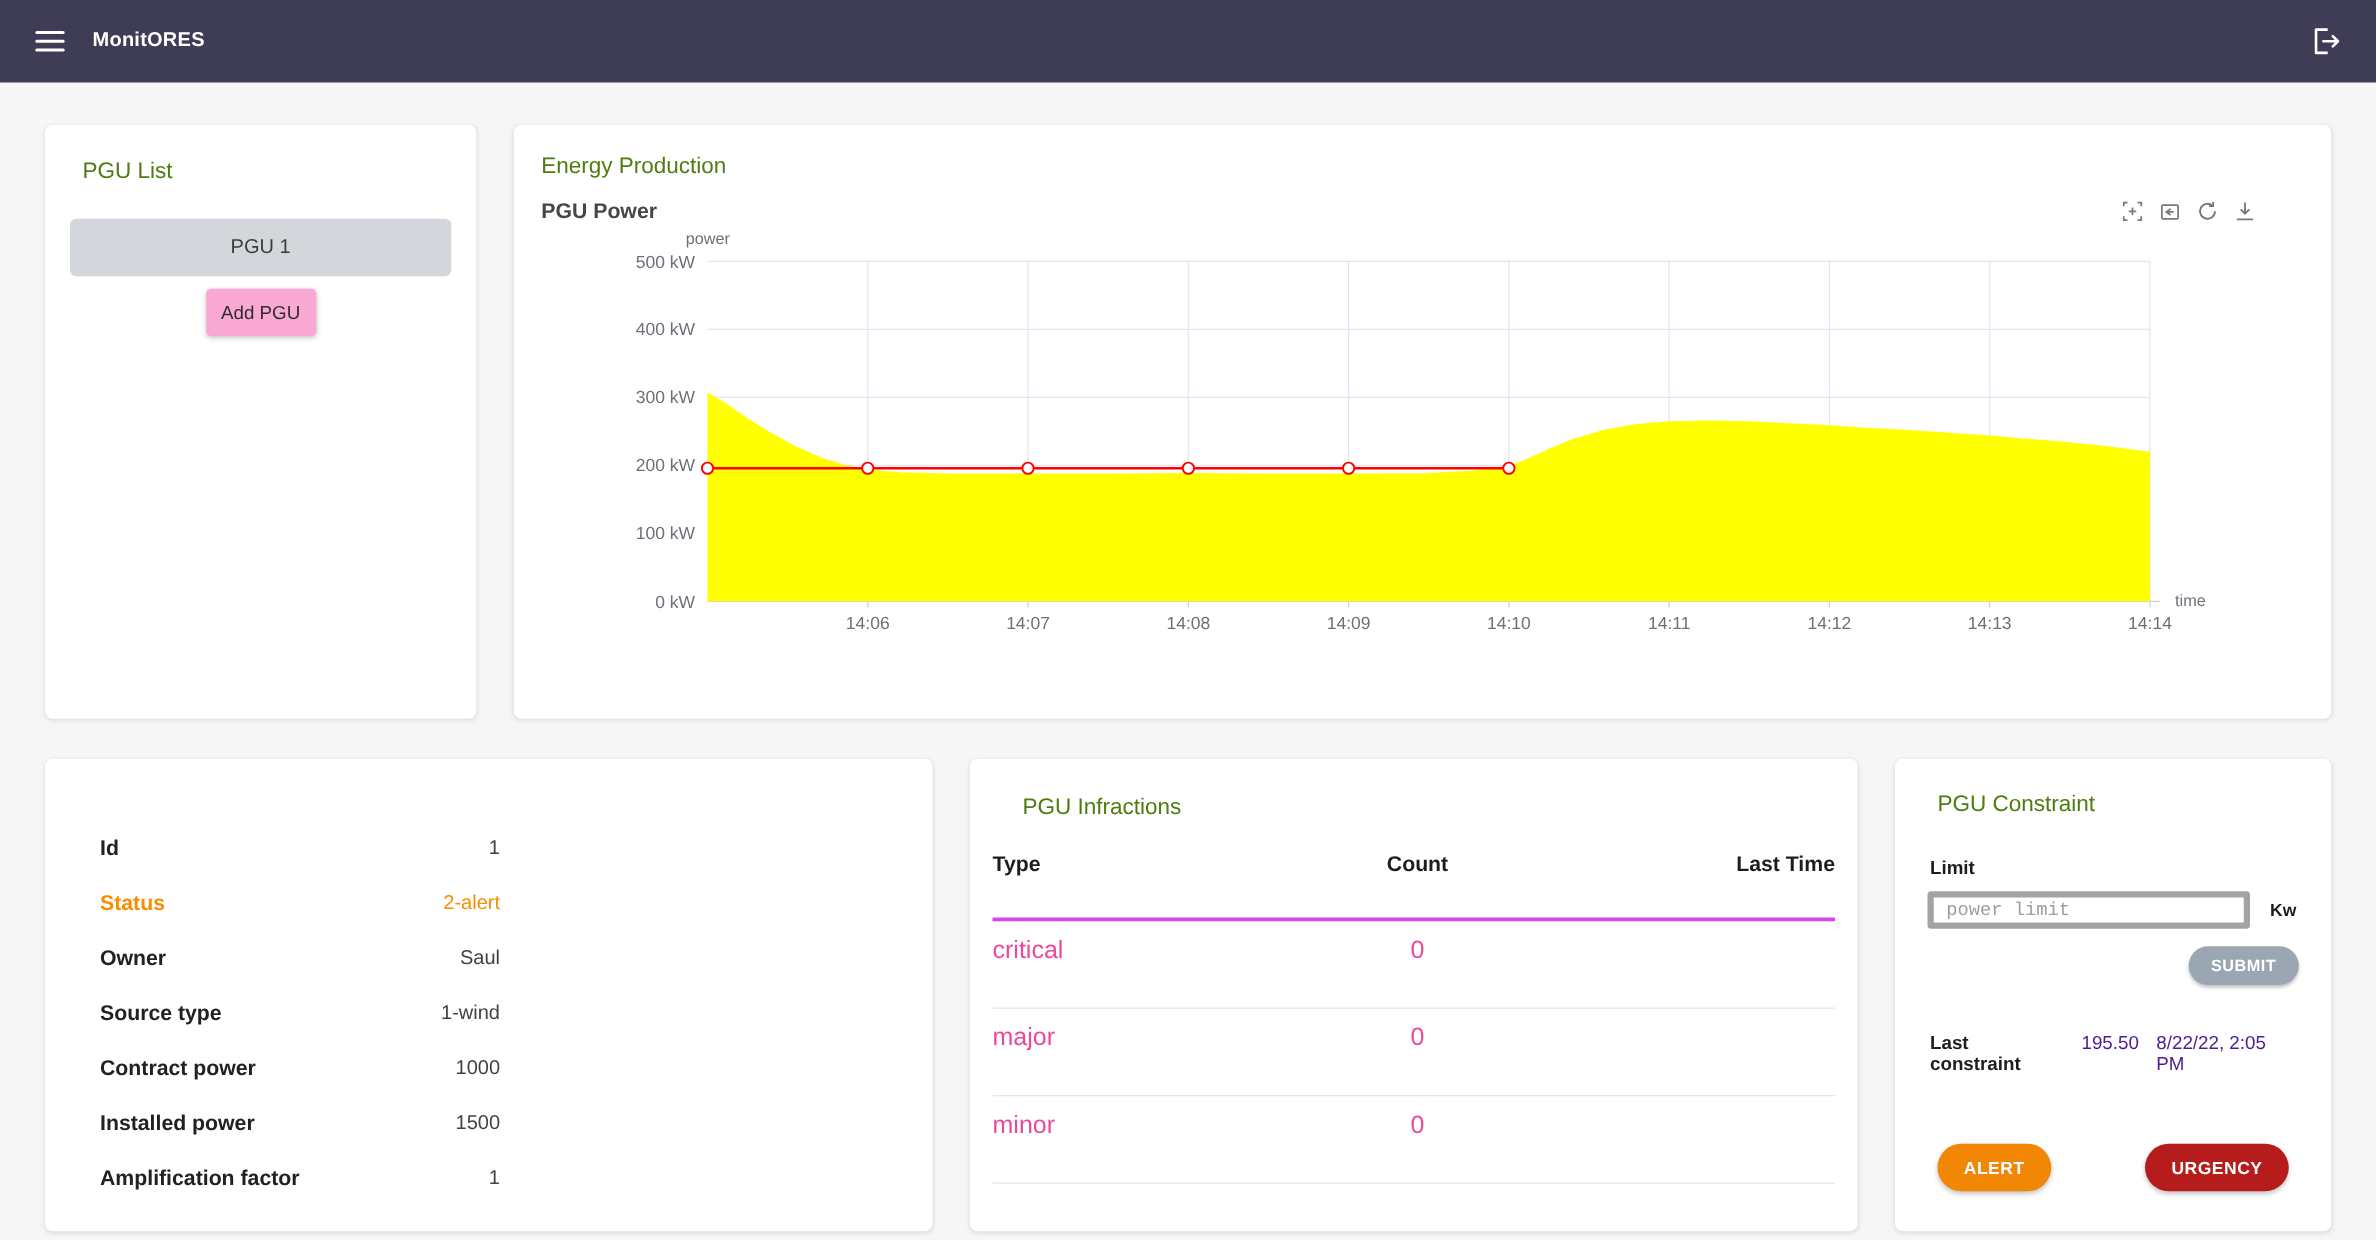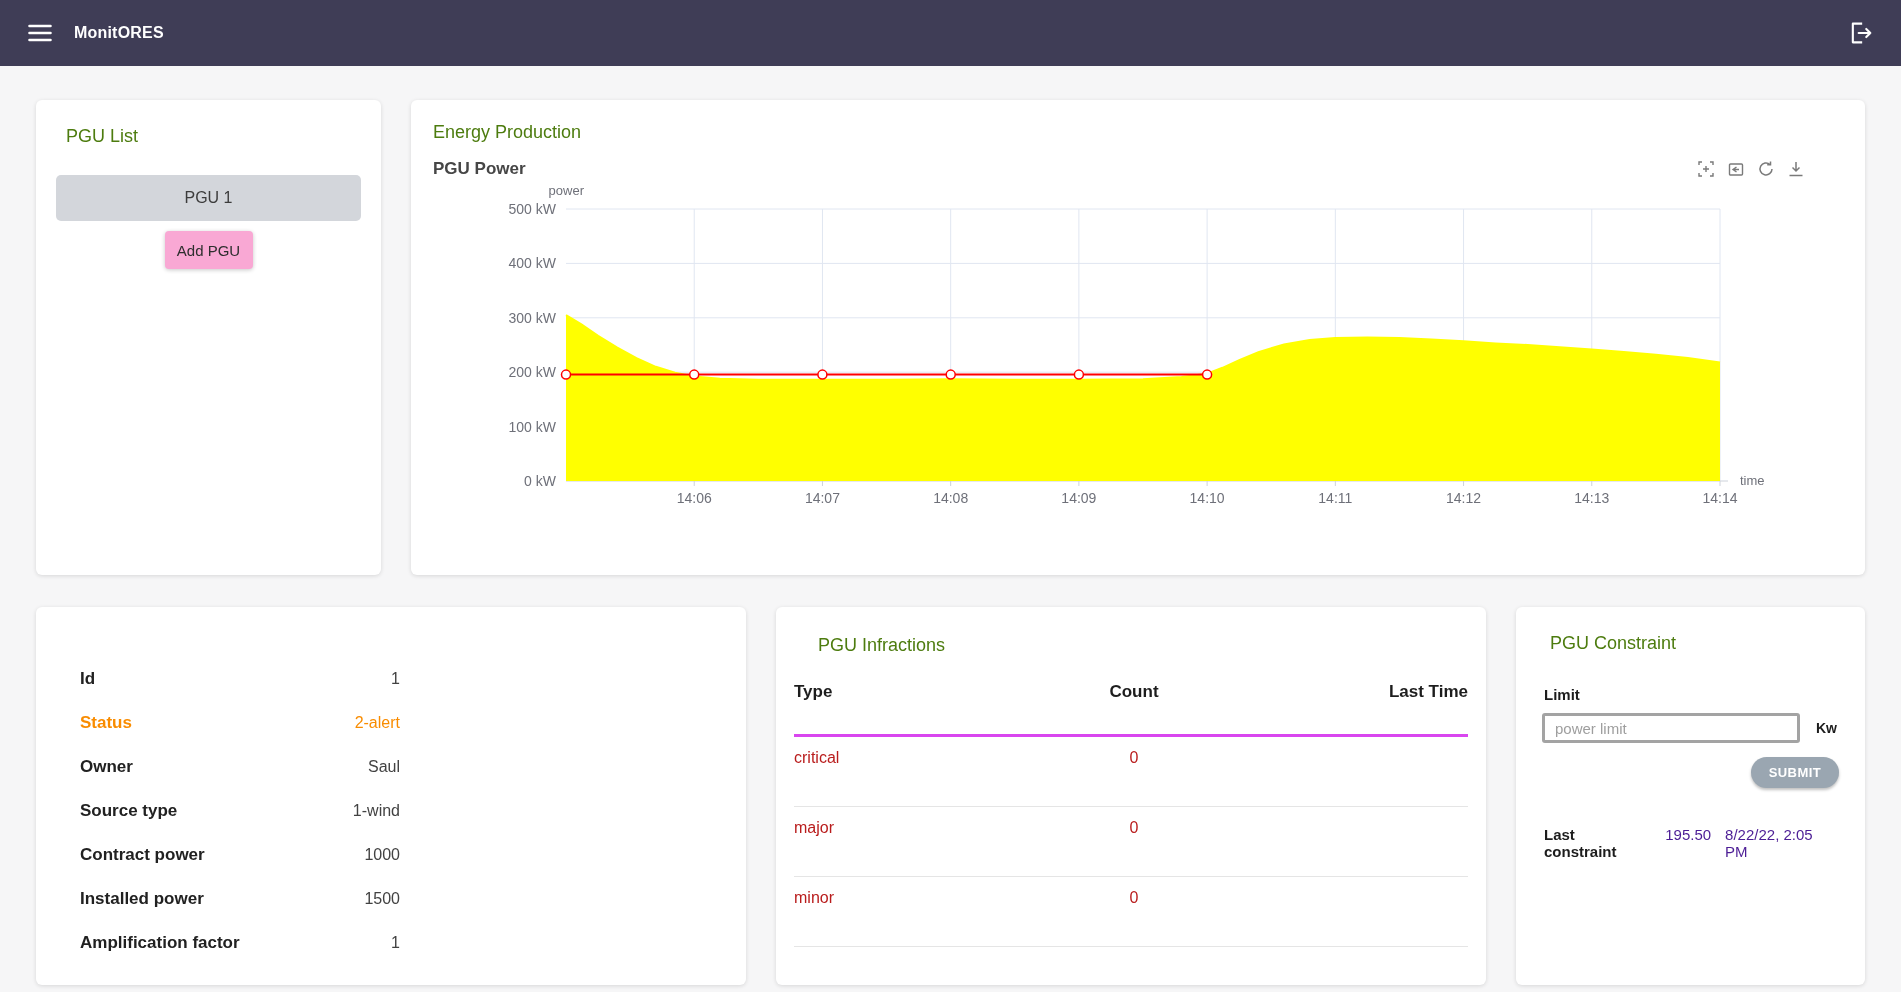--- a/index.html
+++ b/index.html
@@ -66,30 +66,30 @@
 
   
   .card-infractions { width: 710px; flex: none; padding: 28px 18px 28px 18px; }
   .inf-table { margin-top: 26px; }
   .t-head, .inf-row { display: grid; grid-template-columns: 250px 180px 1fr; }
   .t-head { padding-bottom: 32px; border-bottom: 3px solid #d946ef; }
   .t-head span { font-size: 17px; font-weight: bold; color: #1d1d1d; }
   .c-center { text-align: center; }
   .c-right { text-align: right; }
   .inf-row { height: 70px; border-bottom: 1px solid #E5E5E5; padding-top: 12px; }
-  .inf-row span { font-size: 16px; color: #b91c1c; }
+  .inf-row span { font-size: 20px; color: #ec4899; }
 
   
   .card-constraint { flex: 1; padding: 26px 26px 16px 26px; display: flex; flex-direction: column; }
   .card-constraint .card-title { margin-left: 8px; }
   .limit-label { margin-top: 32px; font-size: 15px; font-weight: bold; color: #1d1d1d; margin-left: 2px; }
   .limit-row { display: flex; align-items: center; margin-top: 10px; }
   .limit-input {
-    width: 258px; height: 30px; border: 3px solid #a3a3a3; border-radius: 3px;
-    font-family: Liberation Sans, sans-serif; font-size: 15px; color: #333; padding: 0 10px;
+    width: 258px; height: 30px; border: 5px solid #a3a3a3; border-radius: 3px;
+    font-family: Liberation Mono, monospace; font-size: 15px; color: #333; padding: 0 10px;
   }
   .limit-input::placeholder { color: #9e9e9e; }
   .unit-label { font-size: 14px; font-weight: bold; color: #1d1d1d; margin-left: 16px; }
   .submit-row { display: flex; justify-content: flex-end; margin-top: 14px; }
   .submit-btn {
     background: var(--submit-bg, #9AA6B1); color: #fff; border: none; cursor: pointer;
     font-family: inherit; font-size: 13px; font-weight: bold; letter-spacing: .4px;
     padding: 8px 18px; border-radius: 17px; box-shadow: 0 2px 3px rgba(0,0,0,.25);
   }
   .last-row { display: flex; align-items: baseline; gap: 14px; margin-top: 38px; margin-left: 2px; }
@@ -275,15 +275,19 @@
         <span class="unit-label">Kw</span>
       </div>
       <div class="submit-row">
         <button class="submit-btn">SUBMIT</button>
       </div>
       <div class="last-row">
         <span class="last-label">Last constraint</span>
         <span class="last-value">195.50</span>
         <span class="last-time">8/22/22, 2:05 PM</span>
       </div>
+      <div class="action-row">
+        <button class="pill-btn alert-btn">ALERT</button>
+        <button class="pill-btn urgency-btn">URGENCY</button>
+      </div>
     </div>
   </section>
 </main>
 
 </body></html>

